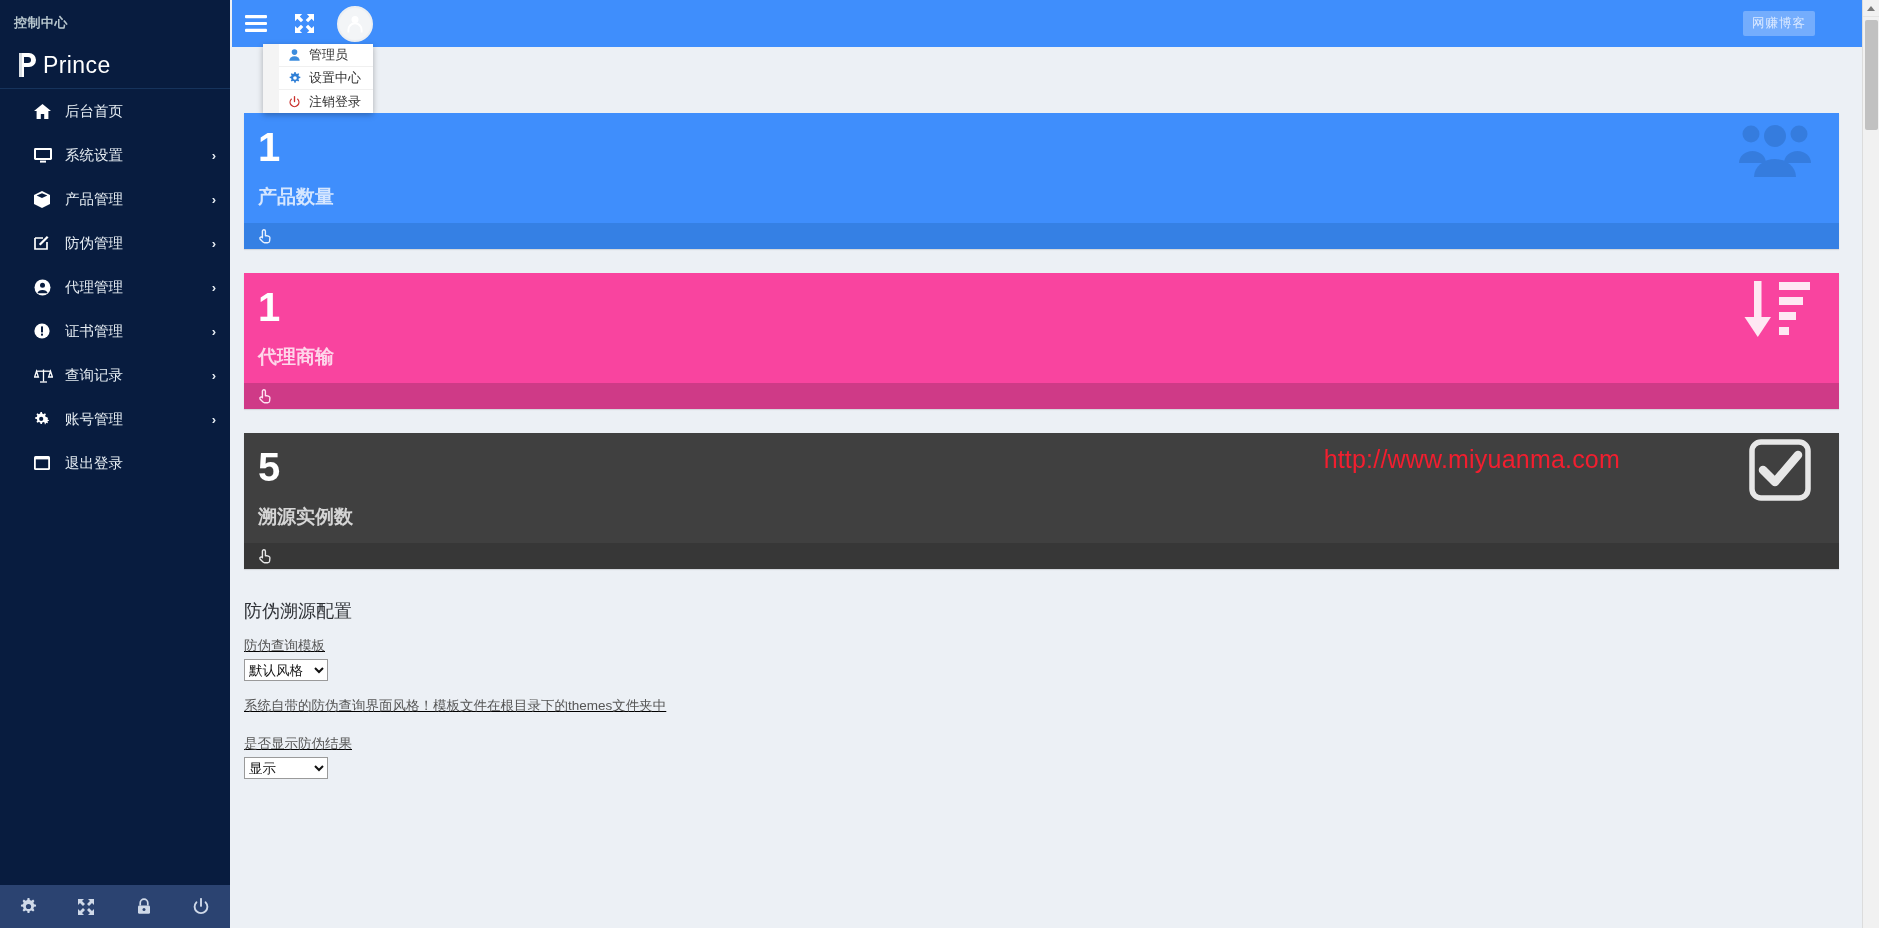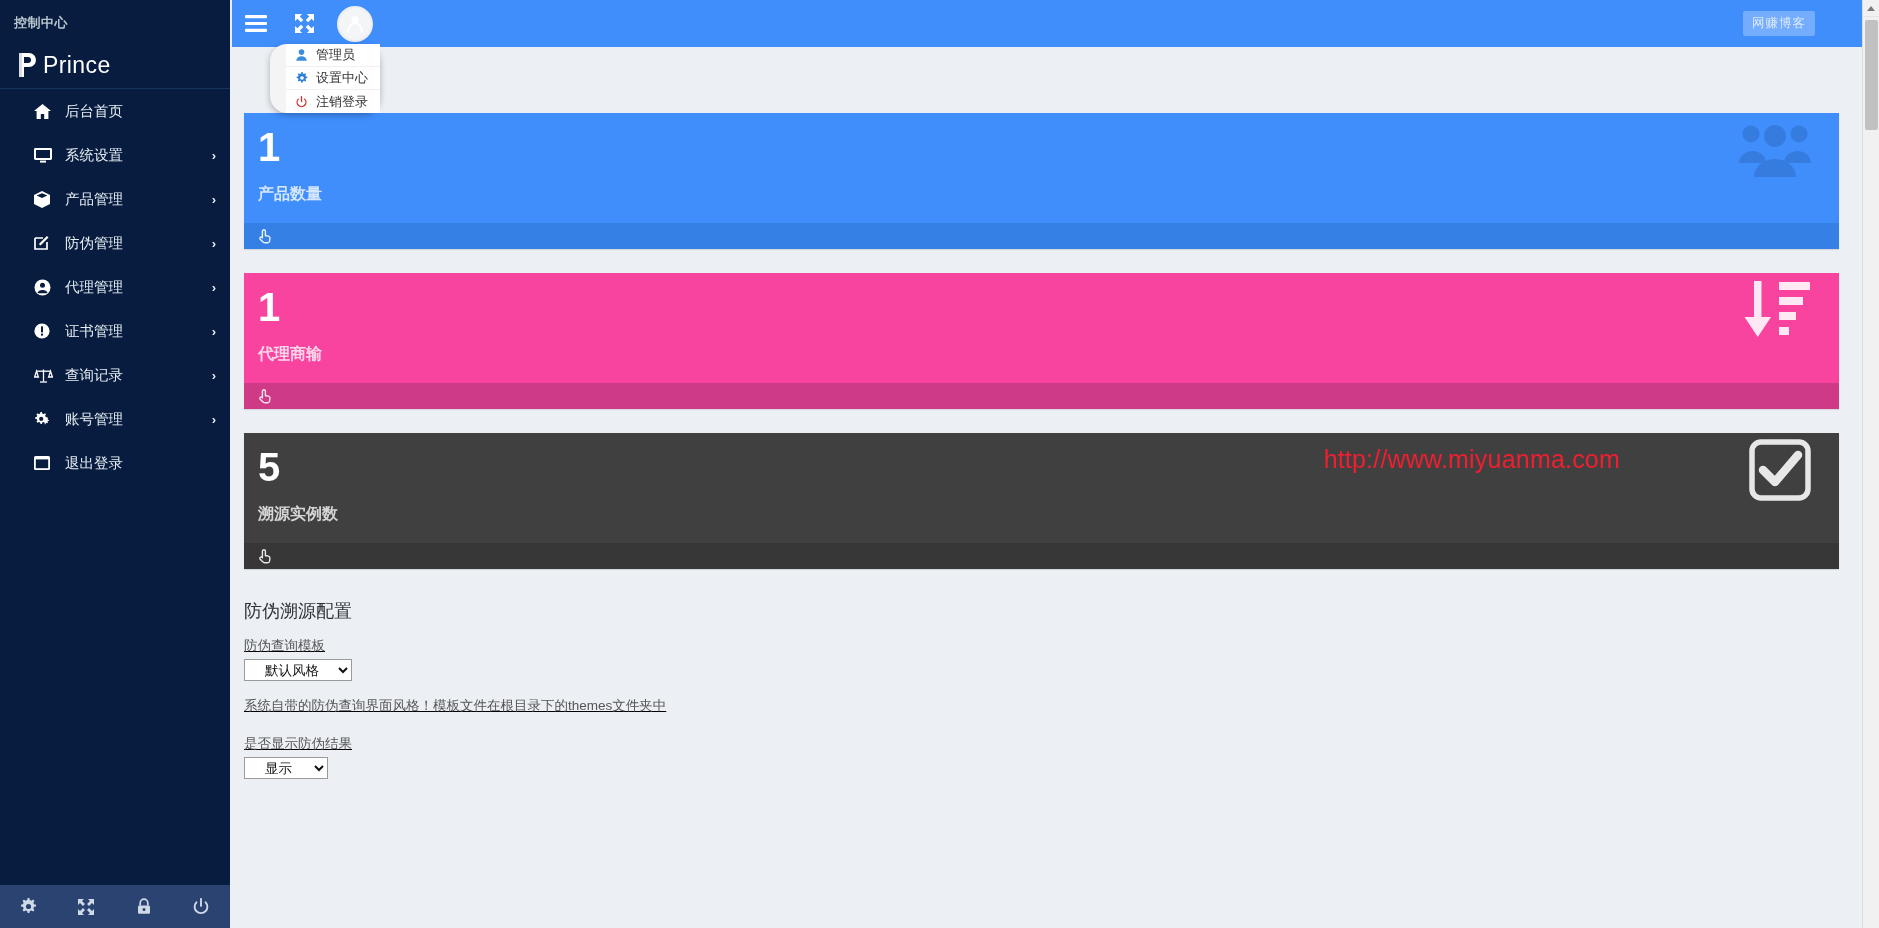--- a/index.html
+++ b/index.html
@@ -105,27 +105,26 @@
     color: #dbe9ff;
     font-size: 12.5px;
     padding: 4px 9px;
     border-radius: 2px;
     letter-spacing: 1px;
     user-select: none;
   }
 
   
   #user-menu {
-    position: absolute; left: 270px; top: 44px;
+    position: absolute; left: 263px; top: 44px;
     width: 110px;
     background: #f4f4f4;
     box-shadow: 0 2px 6px rgba(0,0,0,.28);
     z-index: 40;
     padding-left: 16px;
-    border-radius: 17px;
   }
   #user-menu .um-item {
     display: flex; align-items: center;
     height: 23px;
     background: #ffffff;
     padding-left: 8px;
     font-size: 13px;
     color: #333333;
     cursor: pointer;
     border-bottom: 1px solid #f0f0f0;
@@ -157,21 +156,21 @@
     position: relative;
     height: 110px;
     padding: 14px 14px 0 14px;
     overflow: hidden;
   }
   .stat-num {
     font-size: 40px; font-weight: bold; color: #ffffff;
     line-height: 1.0; letter-spacing: .5px;
   }
   .stat-label {
-    font-size: 16px; font-weight: bold;
+    font-size: 19px; font-weight: bold;
     color: rgba(255,255,255,0.78);
     margin-top: 17px;
   }
   .stat-bigicon {
     position: absolute; right: 28px; top: 6px;
     opacity: .22;
   }
   .stat-bigicon svg { display:block; }
   .stat-bigicon.light { opacity: .88; }
   .stat-foot {
@@ -200,21 +199,21 @@
   #config { padding-top: 6px; }
   #config-title {
     font-size: 18px; color: #2f3237; font-weight: normal;
     margin-bottom: 14px;
     font-family: "Liberation Sans", sans-serif;
   }
   .form-label { font-size: 13.5px; color: #555555; margin-bottom: 4px; }
   .form-select {
     font-family: "Liberation Sans", sans-serif;
     font-size: 13.5px;
-    padding: 2px 16px;
+    padding: 2px 0;
     border: 1px solid #9a9a9a;
     background: #ffffff;
     color: #111111;
     height: 22px;
     min-width: 84px;
   }
   .form-help { font-size: 13.5px; color: #555555; margin-top: 16px; }
   .form-group { margin-bottom: 20px; text-decoration: underline; }
 
   

